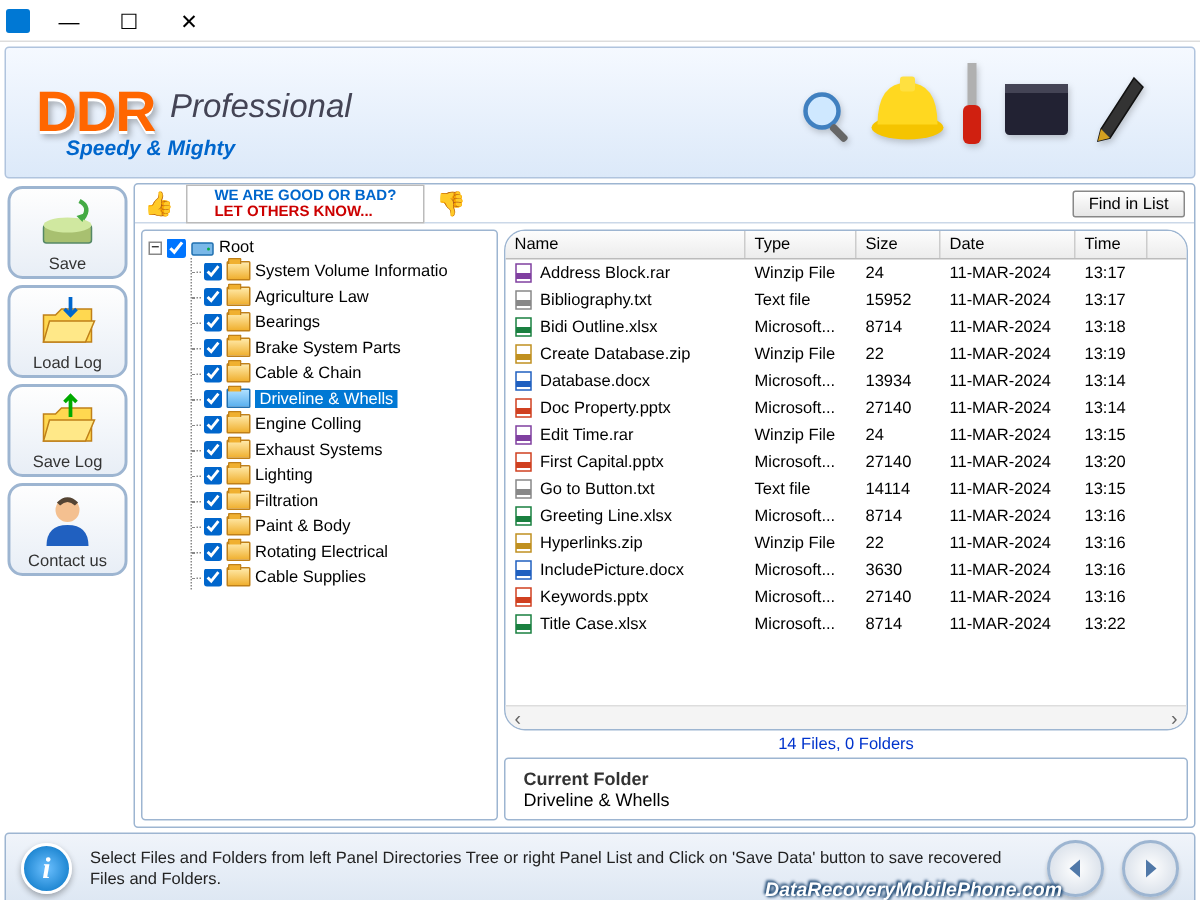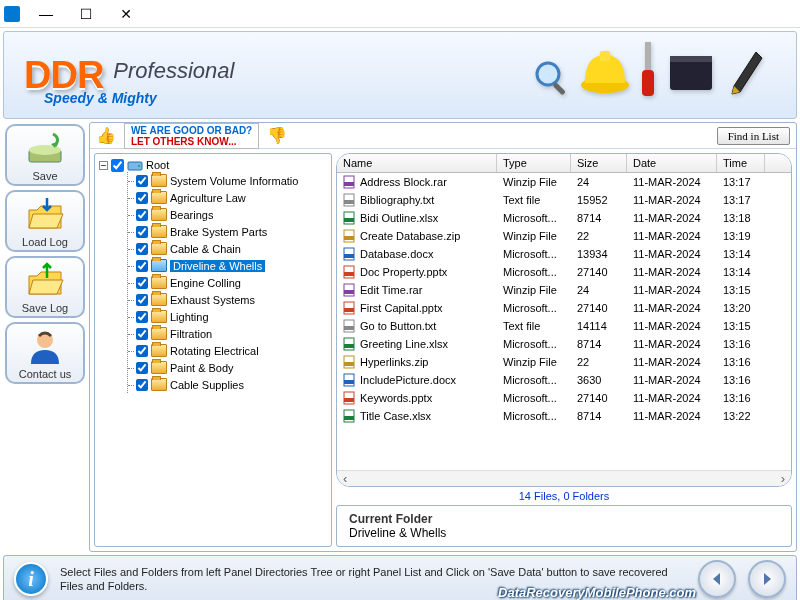--- a/index.html
+++ b/index.html
@@ -19,24 +19,24 @@
 
 .main { display: flex; height: 430px; margin: 0 3px; }
 
 .sidebar { width: 86px; display: flex; flex-direction: column; gap: 4px; padding: 2px 4px 2px 2px; }
 .sidebtn { border: 2px solid #9db5d1; border-radius: 10px; background: linear-gradient(#fefefe, #e8eef6); height: 62px; display: flex; flex-direction: column; align-items: center; justify-content: center; cursor: pointer; font-size: 11px; color: #333; }
 .sidebtn .sicon { width: 44px; height: 40px; margin-bottom: 2px; }
 
 .workarea { flex: 1; border: 1px solid #9db5d1; border-radius: 3px; background: #fff; display: flex; flex-direction: column; }
 
 .topbar { height: 26px; display: flex; align-items: center; padding: 2px 6px; gap: 8px; border-bottom: 1px solid #cbd8e8; }
-.feedback { font-family: "Courier New", monospace; font-size: 10px; font-weight: bold; border: 1px solid #bbb; padding: 1px 6px; background: #fff; line-height: 1.1; }
+.feedback { font-family: "Courier New", monospace; font-size: 10px; font-weight: bold; border: 1px solid #bbb; padding: 1px 18px; background: #fff; line-height: 1.1; }
 .feedback .l1 { color: #0066cc; }
 .feedback .l2 { color: #cc0000; }
-.findbtn { margin-left: auto; border: 1px solid #888; background: linear-gradient(#fff,#e6e6e6); padding: 2px 10px; font-size: 11px; cursor: pointer; border-radius: 2px; font-family: Liberation Serif, serif; }
+.findbtn { margin-left: auto; border: 1px solid #888; background: linear-gradient(#fff,#e6e6e6); padding: 2px 10px; font-size: 11px; cursor: pointer; border-radius: 2px; }
 
 .panels { flex: 1; display: flex; overflow: hidden; }
 
 .tree { width: 238px; border: 1px solid #9db5d1; border-radius: 3px; margin: 4px; font-size: 11px; overflow-y: auto; overflow-x: hidden; padding: 4px; }
 .tree-root { display: flex; align-items: center; gap: 3px; }
 .tree-children { margin-left: 28px; border-left: 1px dotted #888; }
 .tree-item { display: flex; align-items: center; gap: 3px; padding: 2px 0 2px 8px; white-space: nowrap; position: relative; }
 .tree-item::before { content: ""; position: absolute; left: 0; top: 50%; width: 6px; border-top: 1px dotted #888; }
 .tree-item.selected .lbl { background: #0078d4; color: #fff; padding: 0 3px; }
 .tree-item input[type=checkbox] { accent-color: #0066cc; width: 12px; height: 12px; }
@@ -62,21 +62,21 @@
 .scrollhint { display:flex; justify-content:space-between; padding:0 6px; font-size:13px; color:#666; border-top:1px solid #ddd; background:#f4f4f4; }
 
 .statusline { text-align: center; font-size: 11px; color: #0033cc; padding: 3px; }
 .curfolder { border: 1px solid #9db5d1; border-radius: 3px; padding: 6px 12px; font-size: 12px; }
 .curfolder .cflabel { font-weight: bold; color: #333; }
 
 .footer { height: 48px; margin: 3px; border: 1px solid #9db5d1; border-radius: 3px; background: linear-gradient(#f0f4fa,#dde7f3); display: flex; align-items: center; padding: 4px 10px; gap: 12px; position: relative; }
 .footer .info-icon { width: 34px; height: 34px; border-radius: 50%; background: radial-gradient(#6cc0ff,#0070c0); display:flex; align-items:center; justify-content:center; color:#fff; font-family: Georgia, serif; font-style: italic; font-size: 20px; font-weight: bold; border: 2px solid #fff; box-shadow: 0 2px 4px rgba(0,0,0,.3); }
 .footer .msg { flex: 1; font-size: 11px; color: #222; line-height: 1.3; }
 .footer .navbtn { width: 38px; height: 38px; border-radius: 50%; background: radial-gradient(#fff,#cfd8e4); border: 2px solid #9db5d1; display:flex; align-items:center; justify-content:center; cursor:pointer; box-shadow: 0 2px 3px rgba(0,0,0,.2); }
-.footer .watermark { position: absolute; right: 100px; bottom: 2px; font-size: 13px; font-style: italic; font-weight: bold; color: #fff; text-shadow: 1px 1px 2px #003060, -1px -1px 2px #003060; }
+.footer .watermark { position: absolute; right: 88px; bottom: 2px; font-size: 13px; font-style: italic; font-weight: bold; color: #fff; text-shadow: 1px 1px 2px #003060, -1px -1px 2px #003060; }
 </style>
 </head>
 <body>
 
 <div class="titlebar">
   <div class="icon"></div>
   <div class="winbtn">—</div>
   <div class="winbtn">☐</div>
   <div class="winbtn">✕</div>
 </div>
@@ -216,26 +216,26 @@
               <span class="lbl">Lighting</span>
             </div>
             <div class="tree-item">
               <input type="checkbox" checked="" style="">
               <span class="fld"></span>
               <span class="lbl">Filtration</span>
             </div>
             <div class="tree-item">
               <input type="checkbox" checked="" style="">
               <span class="fld"></span>
+              <span class="lbl">Paint &amp; Body</span>
+            </div>
+            <div class="tree-item">
+              <input type="checkbox" checked="" style="">
+              <span class="fld"></span>
               <span class="lbl">Rotating Electrical</span>
-            </div>
-            <div class="tree-item">
-              <input type="checkbox" checked="" style="">
-              <span class="fld"></span>
-              <span class="lbl">Paint &amp; Body</span>
             </div>
             <div class="tree-item">
               <input type="checkbox" checked="" style="">
               <span class="fld"></span>
               <span class="lbl">Cable Supplies</span>
             </div>
           </div>
       </div>
 
       <div class="rightcol">

